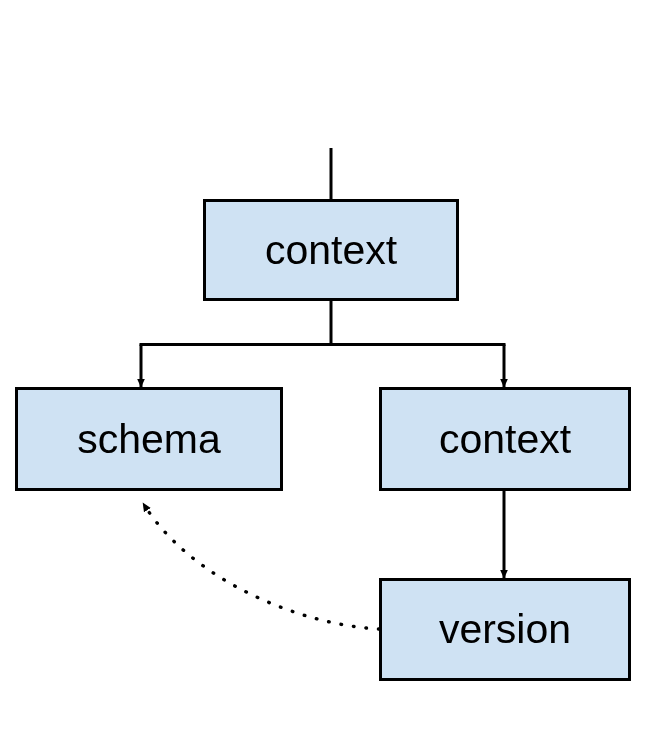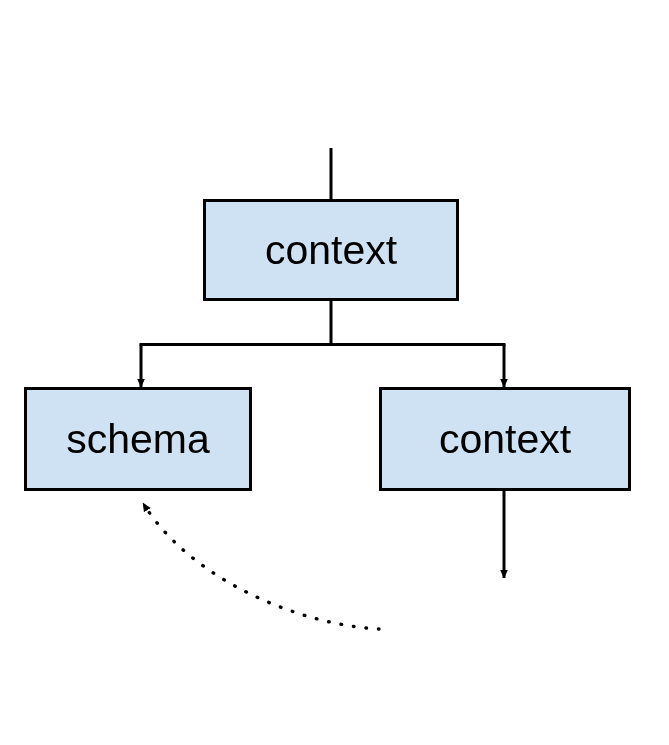--- a/index.html
+++ b/index.html
@@ -40,21 +40,21 @@
     font-size: 41px;
     line-height: 1;
     color: #000000;
     letter-spacing: 0px;
     white-space: nowrap;
     user-select: none;
   }
   
   #node-registry { left: 203px; top: 51px;  width: 256px; height: 97px; }
   #node-context  { left: 203px; top: 199px; width: 256px; height: 102px; }
-  #node-schema   { left: 24px;  top: 387px; width: 228px; height: 104px; text-align: center; }
+  #node-schema   { left: 15px;  top: 387px; width: 268px; height: 104px; text-align: center; }
   #node-subject  { left: 379px; top: 387px; width: 252px; height: 104px; }
   #node-version  { left: 379px; top: 578px; width: 252px; height: 103px; }
 </style>
 </head>
 <body>
 
 <div id="diagram-canvas">
 
   <svg id="diagram-svg" viewBox="0 0 669 745" xmlns="http://www.w3.org/2000/svg">
     <defs>
@@ -87,14 +87,17 @@
   </div>
 
   <div class="node-box" id="node-schema">
     <span class="node-label">schema</span>
   </div>
 
   <div class="node-box" id="node-subject">
     <span class="node-label">context</span>
   </div>
 
+  <div class="node-box" id="node-version">
+    <span class="node-label">version</span>
+  </div>
 
 </div>
 
 </body></html>

